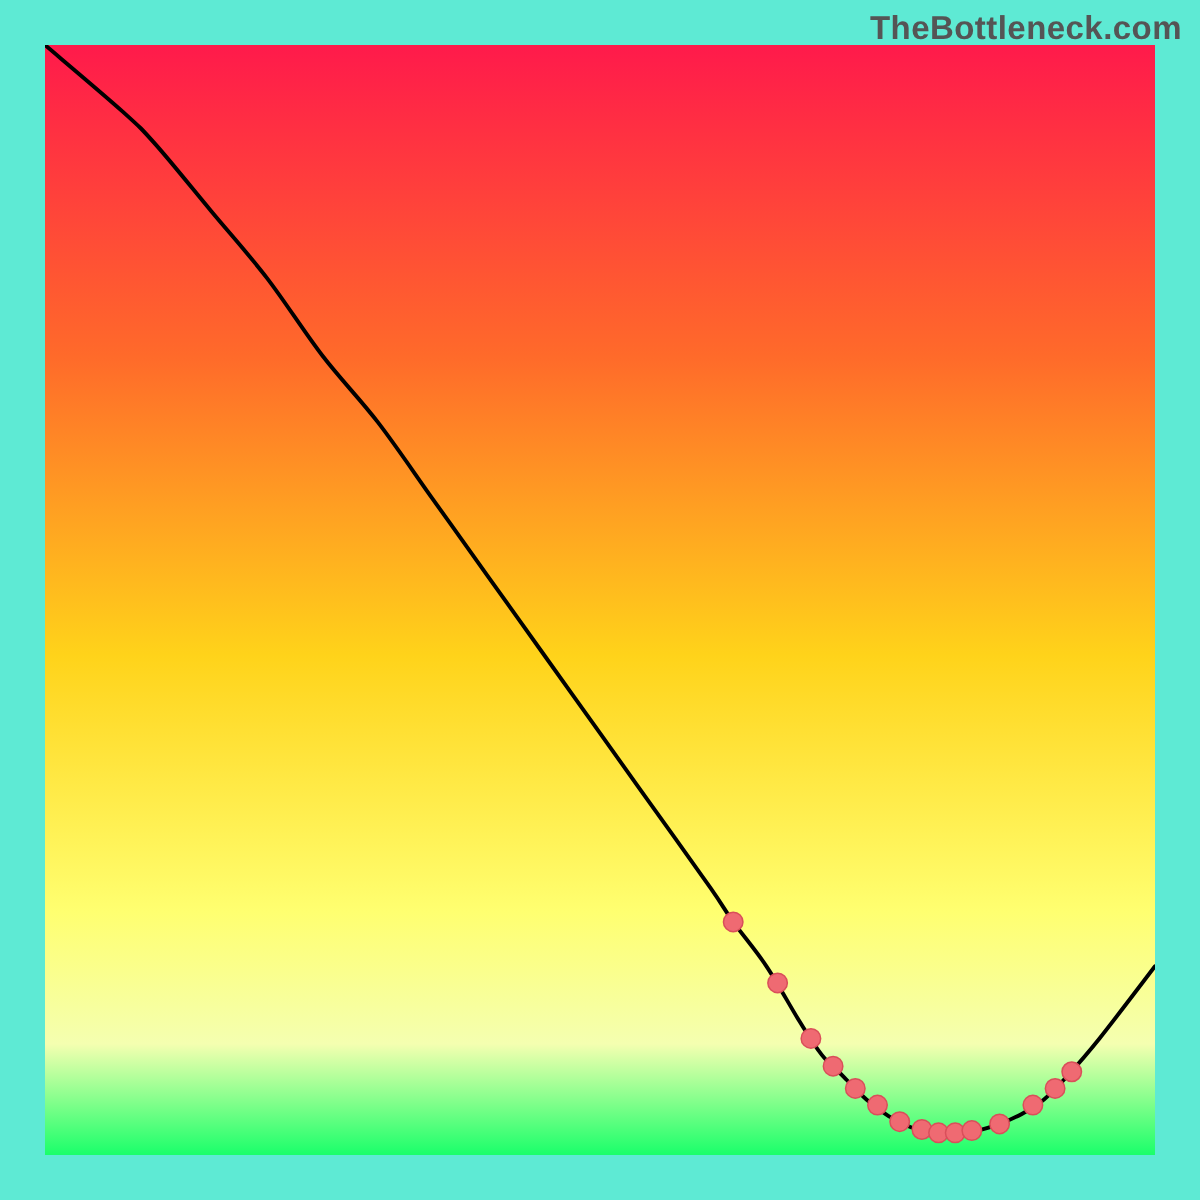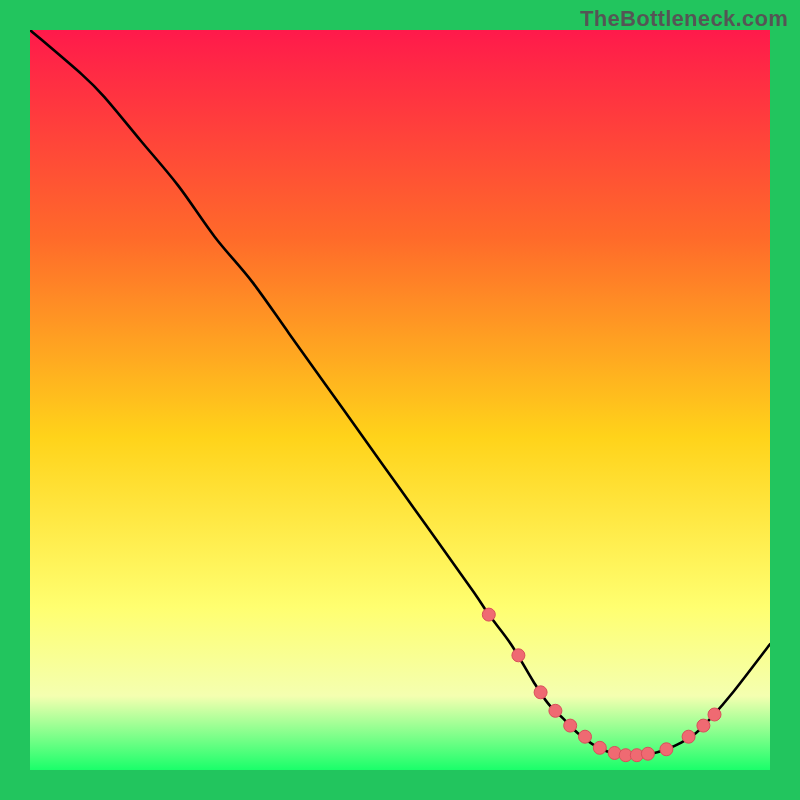--- a/index.html
+++ b/index.html
@@ -8,21 +8,21 @@
     background: #000;
     width: 800px;
     height: 800px;
     overflow: hidden;
     font-family: Arial, Helvetica, sans-serif;
   }
   .stage {
     position: relative;
     width: 800px;
     height: 800px;
-    background: #22c55e;
+    background: #5eead4;
   }
   .plot {
     position: absolute;
     left: 30px;
     top: 30px;
     width: 740px;
     height: 740px;
   }
   .watermark {
     position: absolute;

